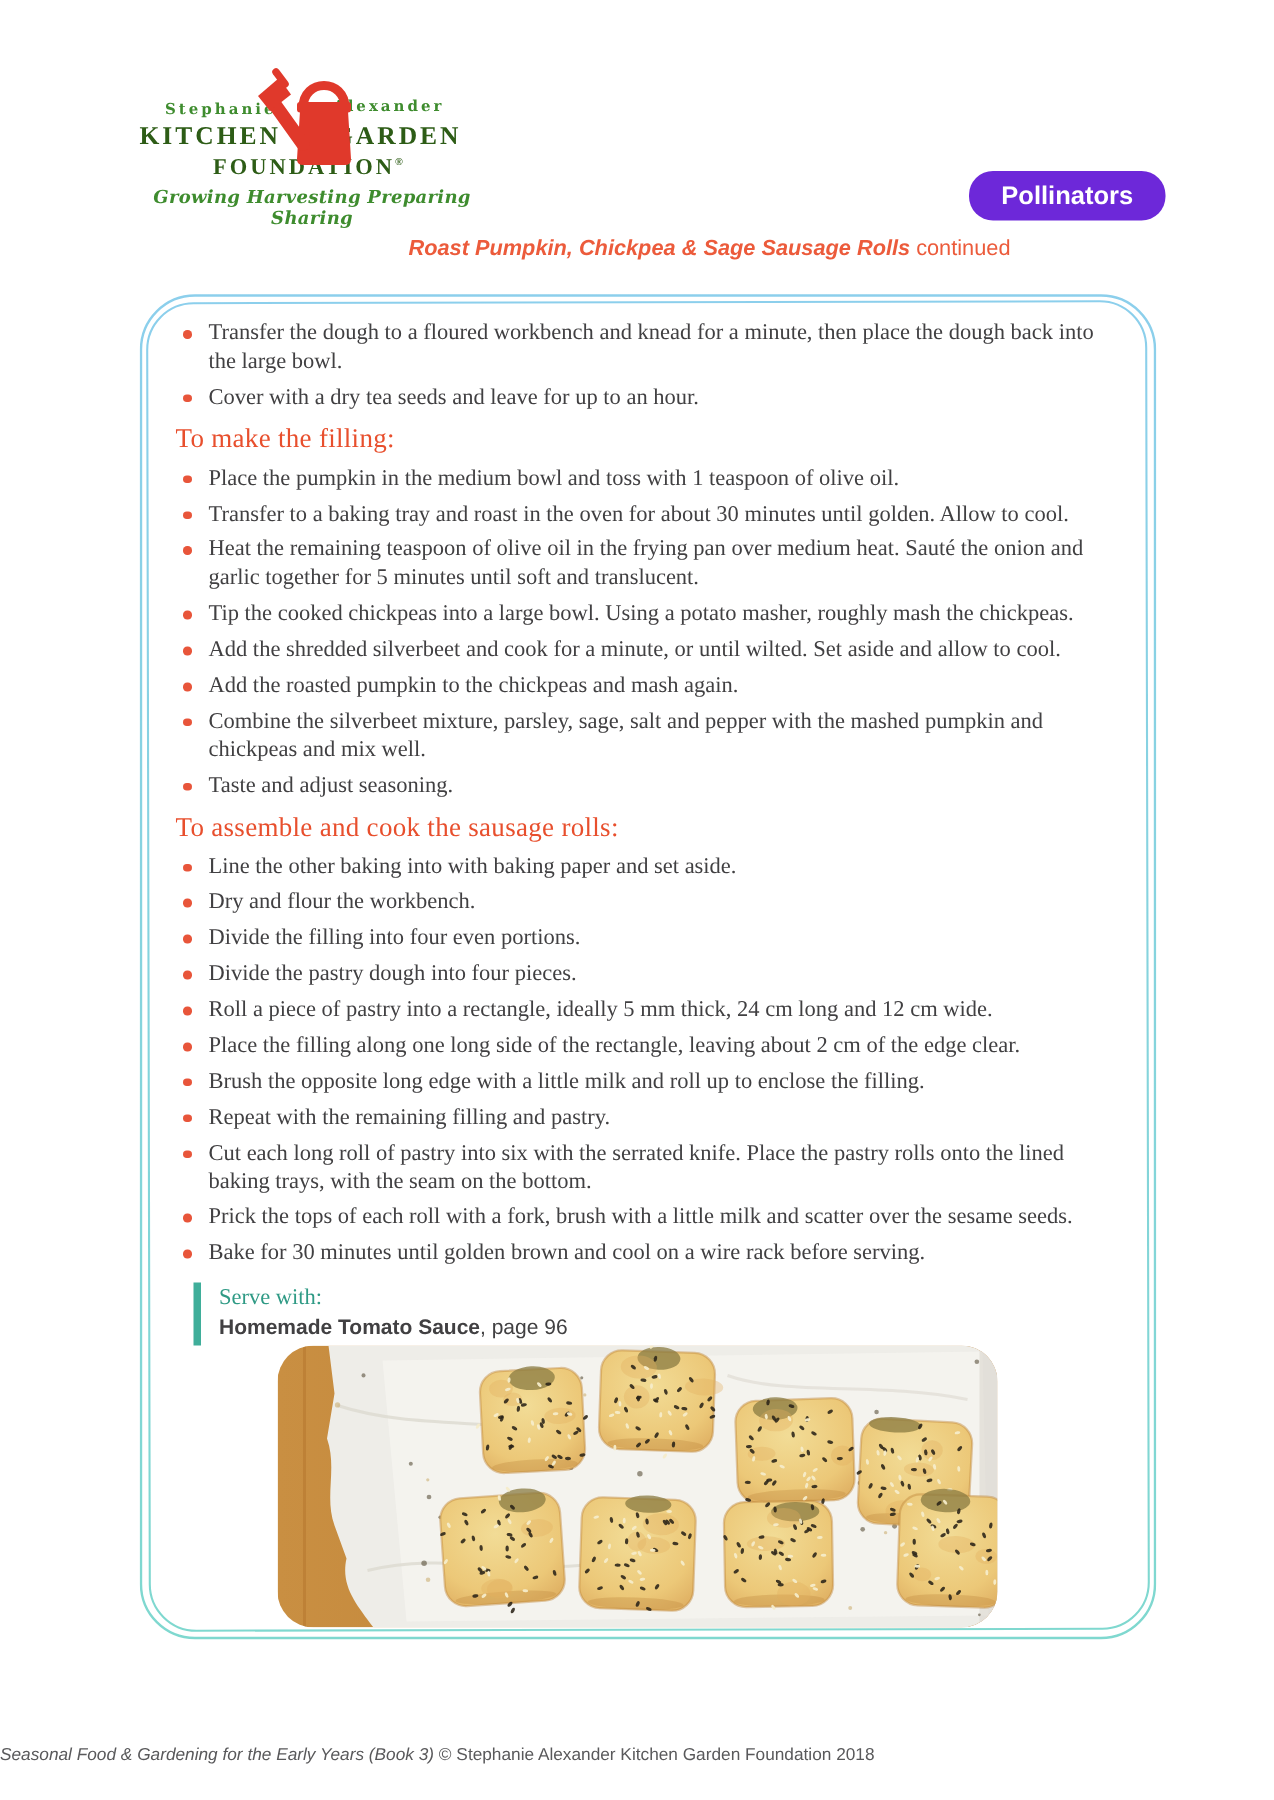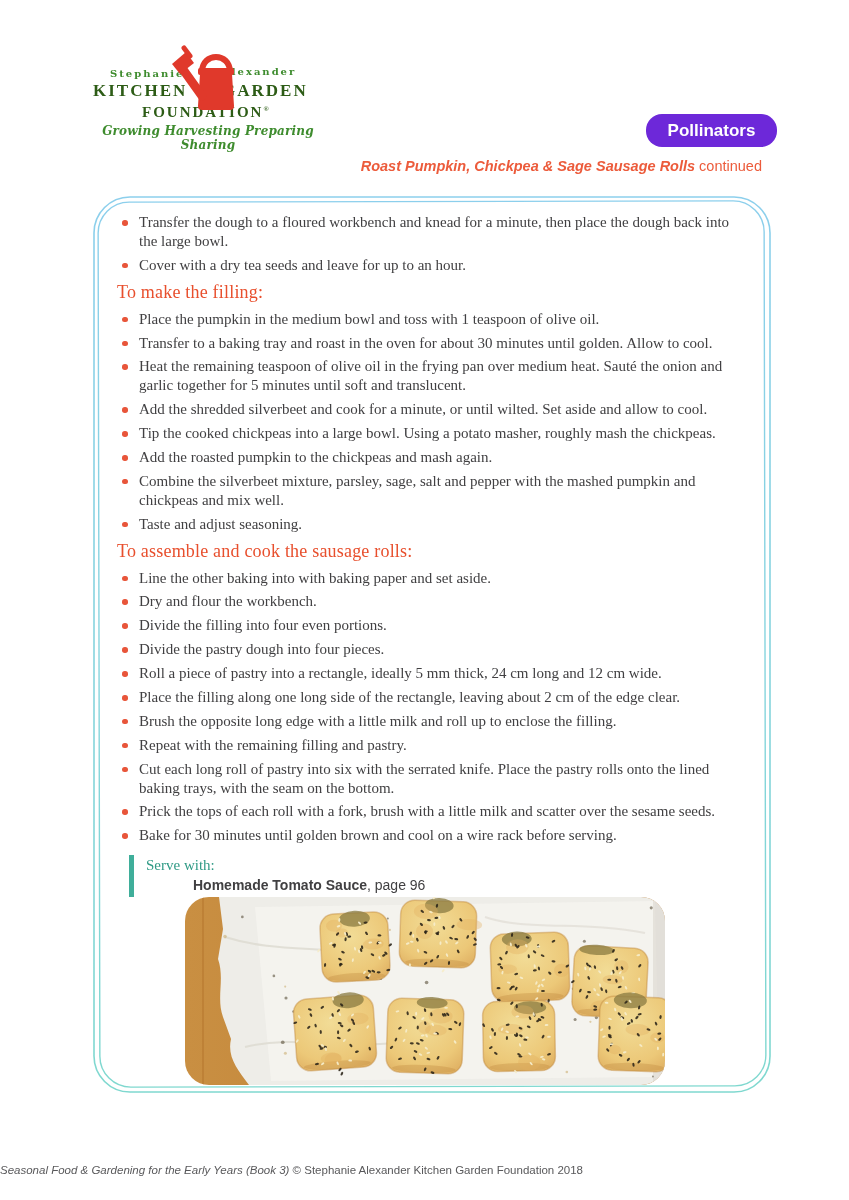--- a/index.html
+++ b/index.html
@@ -22,21 +22,21 @@
   .logo-can { position:absolute; left:80px; top:0px; }
 
   
   .badge {
     position:absolute; left:646px; top:114px; width:131px; height:33px;
     background:#6d28d9; border-radius:16px; color:#ffffff;
     font-family:"Liberation Sans", sans-serif; font-weight:bold; font-size:17px;
     display:flex; align-items:center; justify-content:center;
   }
   .recipe-title {
-    position:absolute; right:87px; top:158px; width:600px; text-align:right;
+    position:absolute; right:76px; top:158px; width:600px; text-align:center;
     font-family:"Liberation Sans", sans-serif; font-size:14.5px; color:#ec5b3b;
   }
   .recipe-title .main { font-weight:bold; font-style:italic; }
 
   
   .box { position:absolute; left:93px; top:196px; width:678px; height:898px; }
   .box-border { position:absolute; left:0; top:0; }
   .box-content {
     position:absolute; left:0; top:0; width:100%; height:100%;
     padding:17px 26px 0 24px;
@@ -54,21 +54,21 @@
   h2.section-heading {
     font-size:18px; font-weight:normal; color:#e84f2d;
     margin:7px 0 7px 0; letter-spacing:0.2px;
   }
 
   .serve-with {
     margin:10px 0 0 12px; border-left:5px solid #3fae9a; padding:2px 0 3px 12px;
   }
   .serve-with .label { color:#2f9a85; font-size:15px; display:block; margin-bottom:2px; }
   .serve-with .item-line { font-family:"Liberation Sans", sans-serif; font-size:14px; color:#414042; }
-  .serve-with .item { font-weight:bold;margin-left:47px; }
+  .serve-with .item { font-weight:bold; }
 
   .photo {
     position:absolute; left:92px; top:701px; width:480px; height:188px;
     border-radius:24px; overflow:hidden;
   }
 
   
   .footer {
     position:absolute; left:0; top:1164px; width:100%; text-align:left;
     font-family:"Liberation Sans", sans-serif; font-size:11.5px; color:#59595b;
@@ -128,22 +128,22 @@
       <ul class="bullets">
           <li>Transfer the dough to a floured workbench and knead for a minute, then place the dough back into the large bowl.</li>
           <li>Cover with a dry tea seeds and leave for up to an hour.</li>
         </ul>
 
       <h2 class="section-heading">To make the filling:</h2>
       <ul class="bullets">
           <li>Place the pumpkin in the medium bowl and toss with 1 teaspoon of olive oil.</li>
           <li>Transfer to a baking tray and roast in the oven for about 30 minutes until golden. Allow to cool.</li>
           <li>Heat the remaining teaspoon of olive oil in the frying pan over medium heat. Sauté the onion and garlic together for 5 minutes until soft and translucent.</li>
+          <li>Tip the cooked chickpeas into a large bowl. Using a potato masher, roughly mash the chickpeas.</li>
           <li>Add the shredded silverbeet and cook for a minute, or until wilted. Set aside and allow to cool.</li>
-          <li>Tip the cooked chickpeas into a large bowl. Using a potato masher, roughly mash the chickpeas.</li>
           <li>Add the roasted pumpkin to the chickpeas and mash again.</li>
           <li>Combine the silverbeet mixture, parsley, sage, salt and pepper with the mashed pumpkin and chickpeas and mix well.</li>
           <li>Taste and adjust seasoning.</li>
         </ul>
 
       <h2 class="section-heading">To assemble and cook the sausage rolls:</h2>
       <ul class="bullets">
           <li>Line the other baking into with baking paper and set aside.</li>
           <li>Dry and flour the workbench.</li>
           <li>Divide the filling into four even portions.</li>

